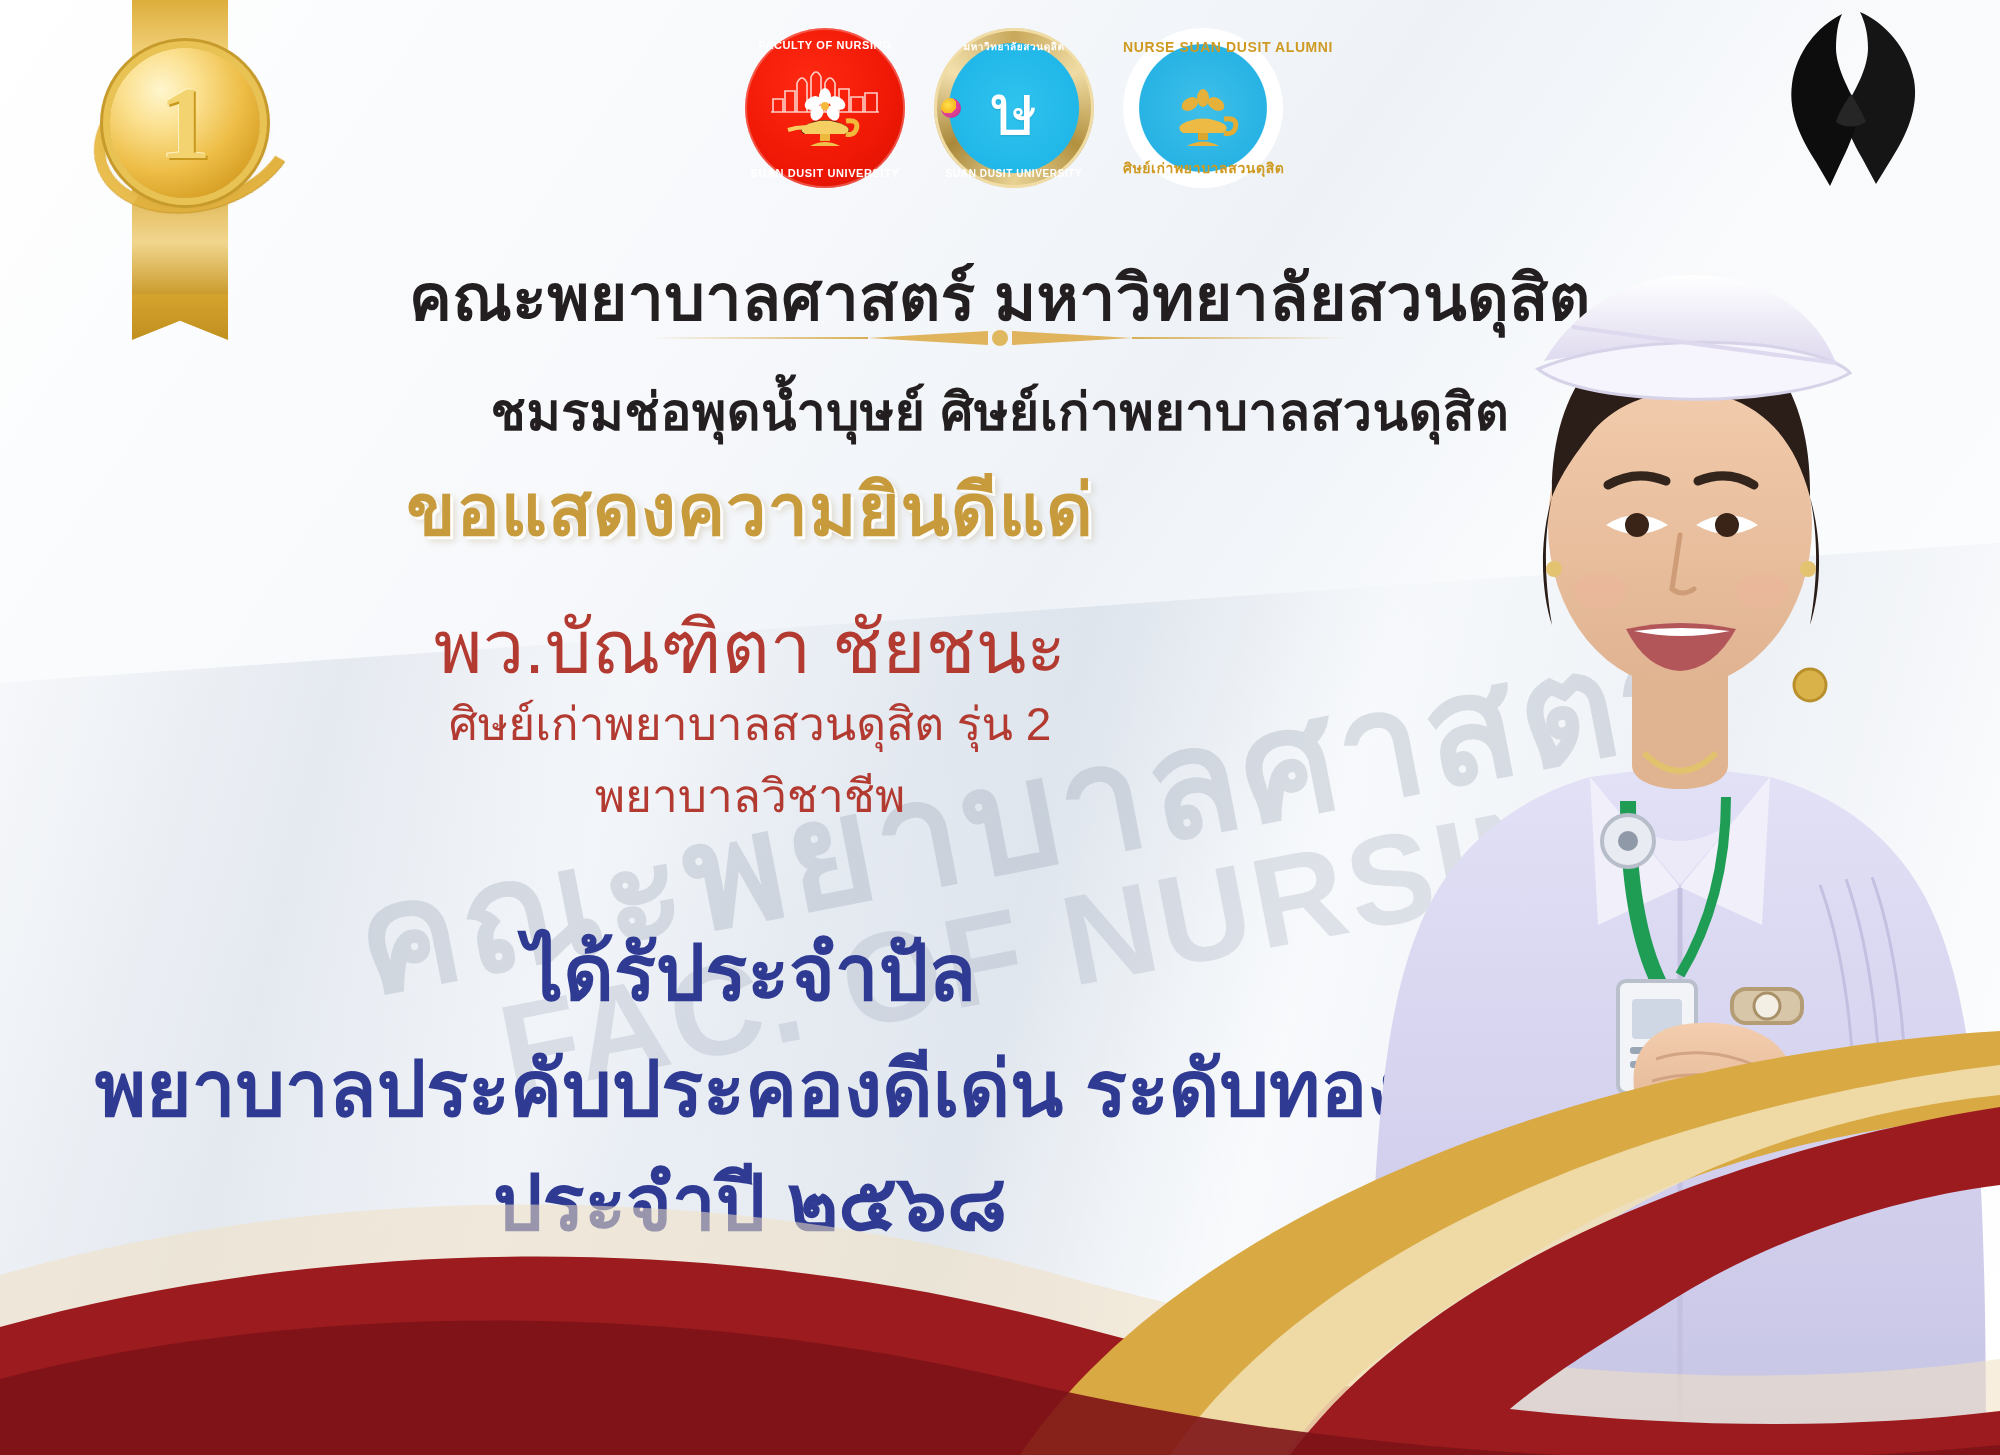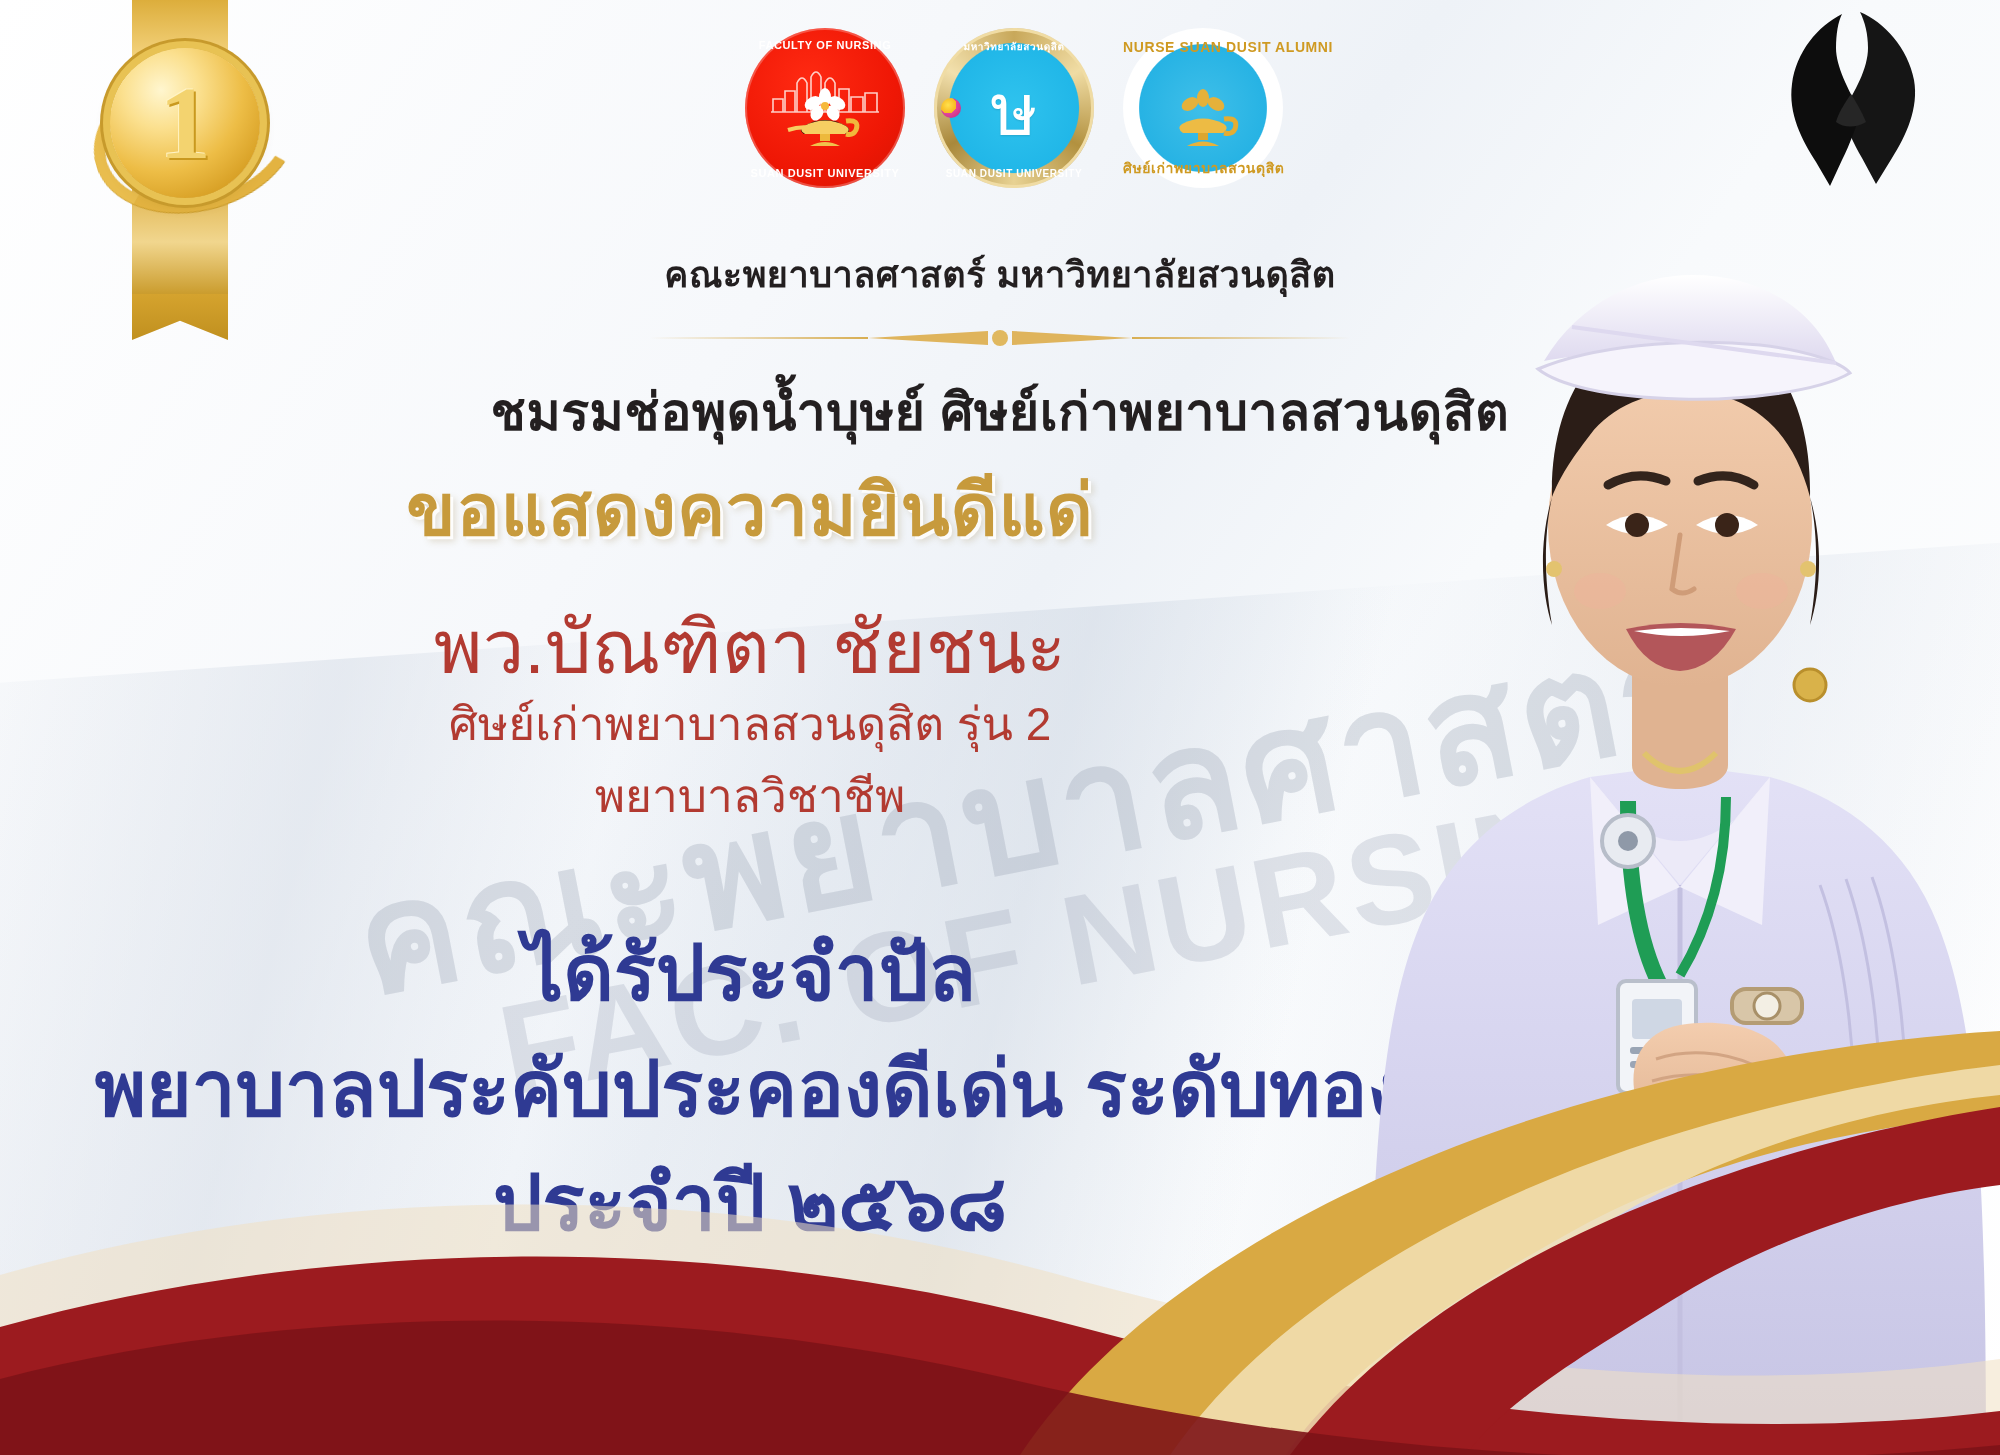--- a/index.html
+++ b/index.html
@@ -111,21 +111,21 @@
     text-shadow:0 1px 2px rgba(0,0,0,.12);
   }
   .flower{
     position:absolute;left:7px;top:50%;transform:translateY(-50%);
     width:20px;height:20px;border-radius:50%;
     background:radial-gradient(circle at 35% 35%,#ffe14d 0%,#f7b81f 45%,#e0459b 46%,#c3237c 100%);
   }
 
   
   .hdr{position:absolute;left:0;right:0;text-align:center;color:#231f20;font-weight:700;}
-  .hdr1{top:246px;font-size:36px;letter-spacing:.5px;}
+  .hdr1{top:246px;font-size:64px;letter-spacing:.5px;}
   .hdr2{top:370px;font-size:52px;letter-spacing:.5px;}
   .divider{
     position:absolute;top:330px;left:50%;transform:translateX(-50%);
     width:700px;height:16px;display:flex;align-items:center;justify-content:center;gap:0;
   }
   .dv-line{flex:1;height:2px;background:linear-gradient(90deg,rgba(224,190,110,0),#d8ae52);}
   .dv-line.r{background:linear-gradient(270deg,rgba(224,190,110,0),#d8ae52);}
   .dv-tri{width:120px;height:14px;background:#dfb45c;clip-path:polygon(0 50%,100% 0,100% 100%);}
   .dv-tri.r{clip-path:polygon(100% 50%,0 0,0 100%);}
   .dv-dot{width:16px;height:16px;background:#e0b85f;border-radius:50%;margin:0 4px;}

